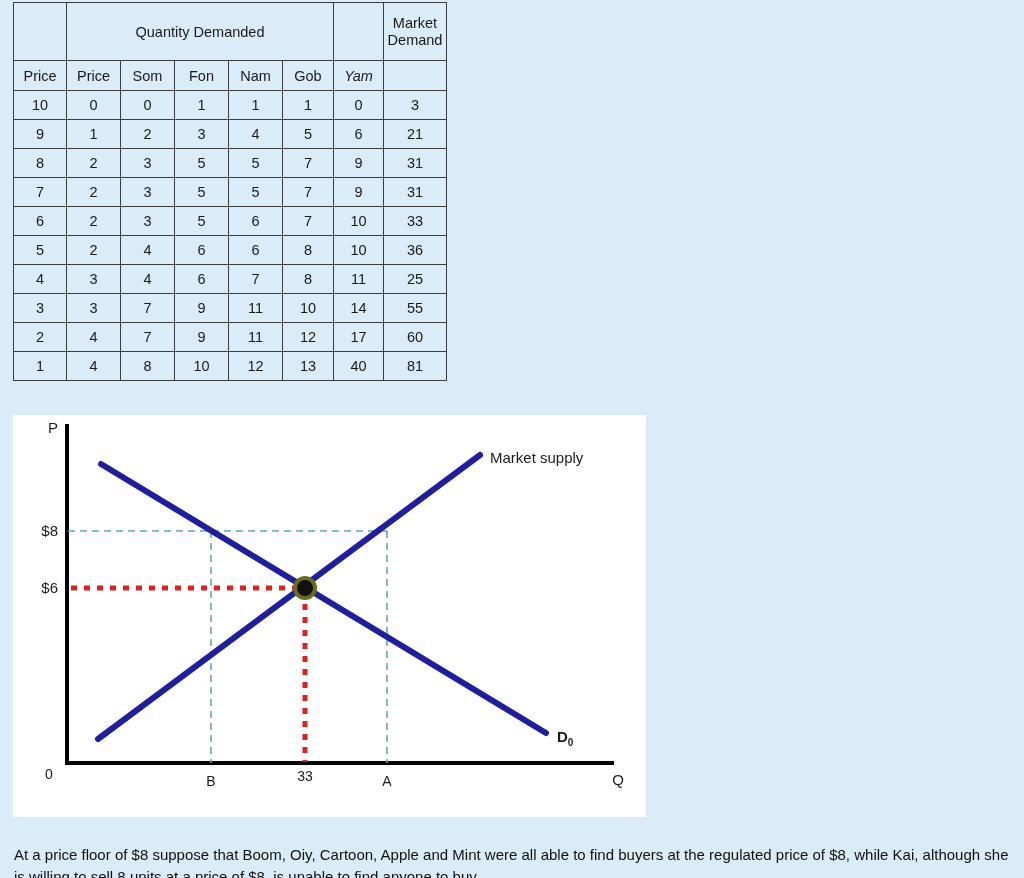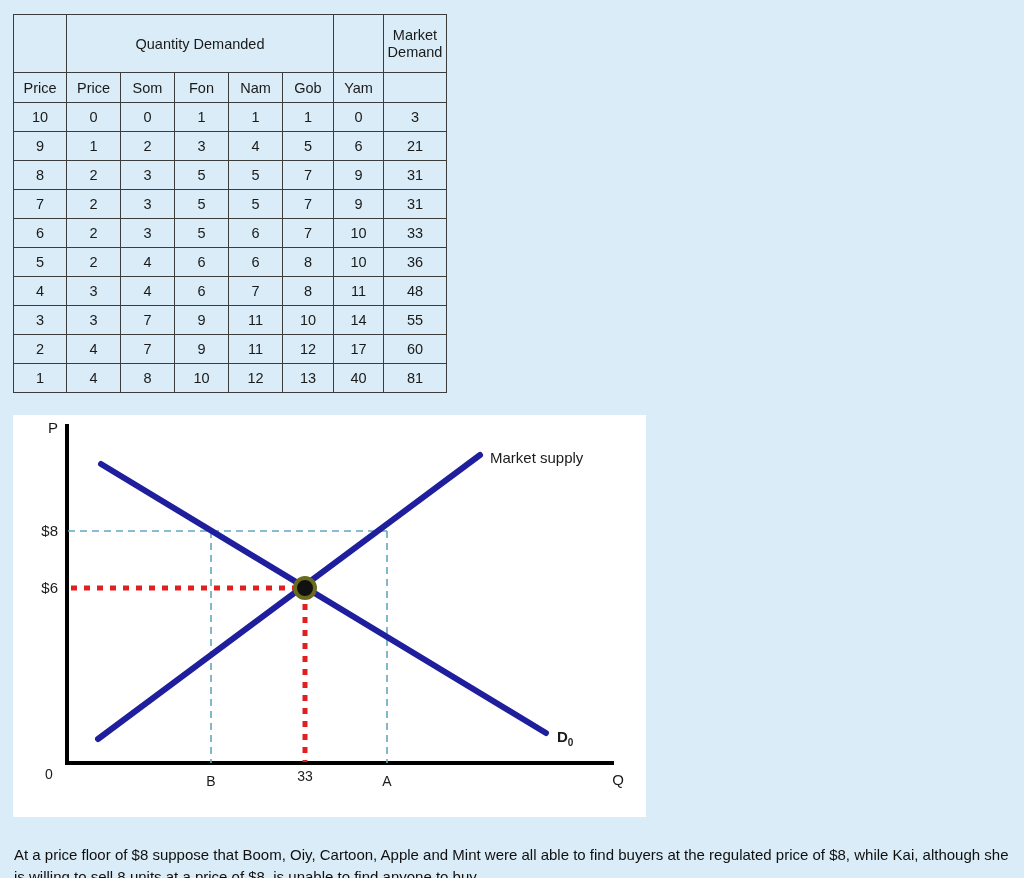--- a/index.html
+++ b/index.html
@@ -12,21 +12,21 @@
     background: #daecf7;
     font-family: "Liberation Sans", sans-serif;
     position: relative;
     overflow: hidden;
   }
 
   
   #demand-table-wrap {
     position: absolute;
     left: 13px;
-    top: 14px;
+    top: 2px;
   }
   table.demand {
     border-collapse: collapse;
     background: #daecf7;
     table-layout: fixed;
   }
   table.demand td, table.demand th {
     border: 1px solid #3c3c3c;
     text-align: center;
     vertical-align: middle;
@@ -35,21 +35,21 @@
     color: #1a1a1a;
     padding: 0;
     height: 28px;
     background: #daecf7;
   }
   table.demand tr.top-row td { height: 57px; }
   table.demand tr.head-row td { height: 29px; }
   .c-price  { width: 52px; }
   .c-person { width: 53px; }
   .c-gob    { width: 50px; }
-  .c-yam    { width: 49px; }
+  .c-yam    { width: 49px; font-style: italic; }
   .c-market { width: 62px; margin-top: 48px; }
   td.market-demand-head {
     line-height: 1.15;
     font-size: 14.5px;
   }
 
   
   #chart-panel {
     position: absolute;
     left: 13px;
@@ -163,21 +163,21 @@
         <td>36</td>
       </tr>
       <tr>
         <td>4</td>
         <td>3</td>
         <td>4</td>
         <td>6</td>
         <td>7</td>
         <td>8</td>
         <td>11</td>
-        <td>48</td>
+        <td>25</td>
       </tr>
       <tr>
         <td>3</td>
         <td>3</td>
         <td>7</td>
         <td>9</td>
         <td>11</td>
         <td>10</td>
         <td>14</td>
         <td>55</td>

